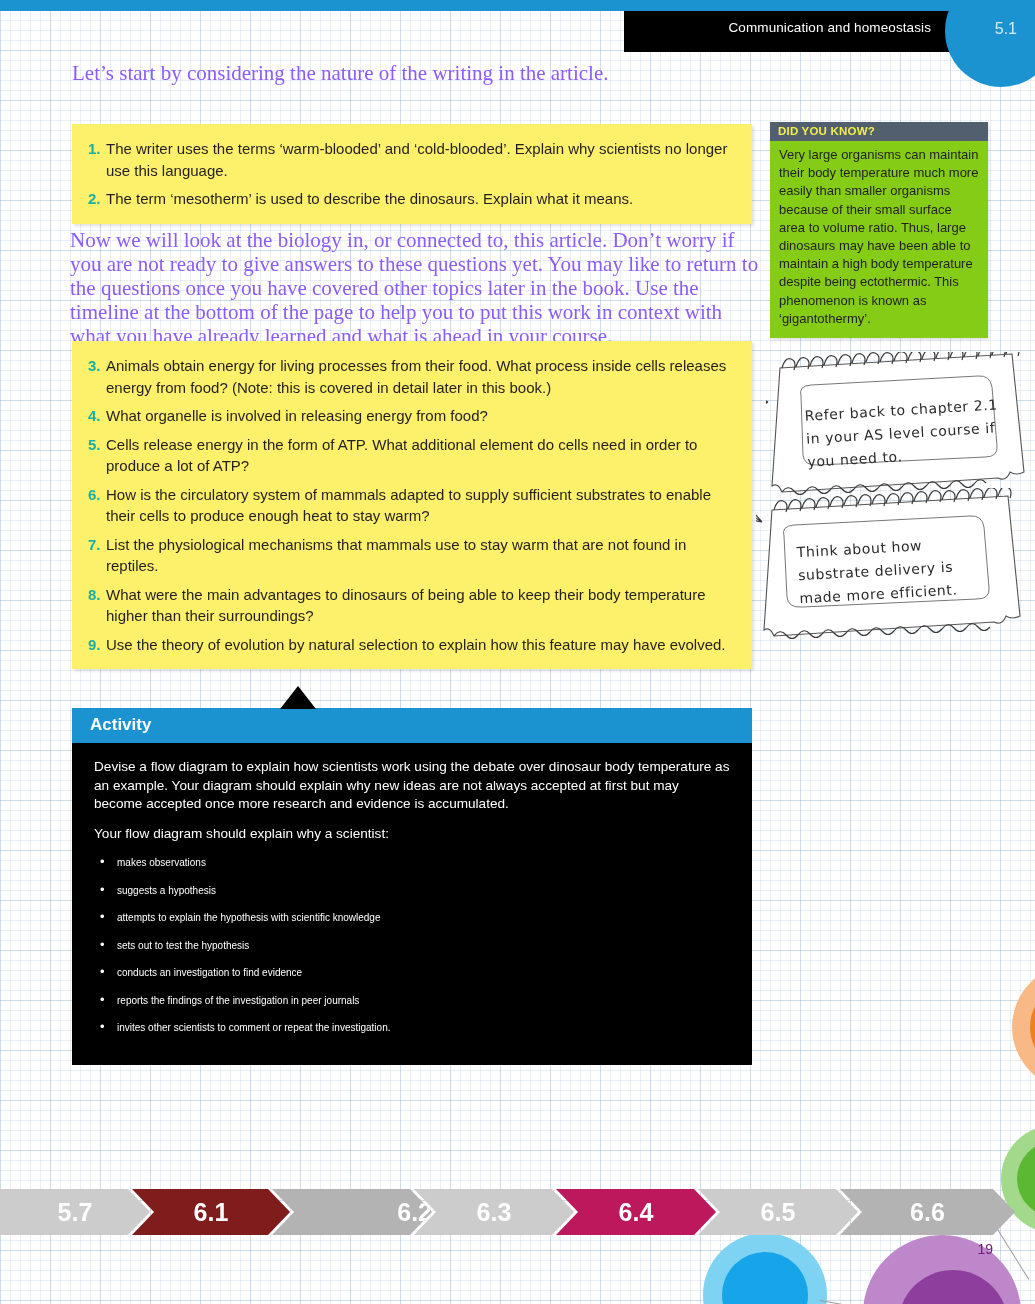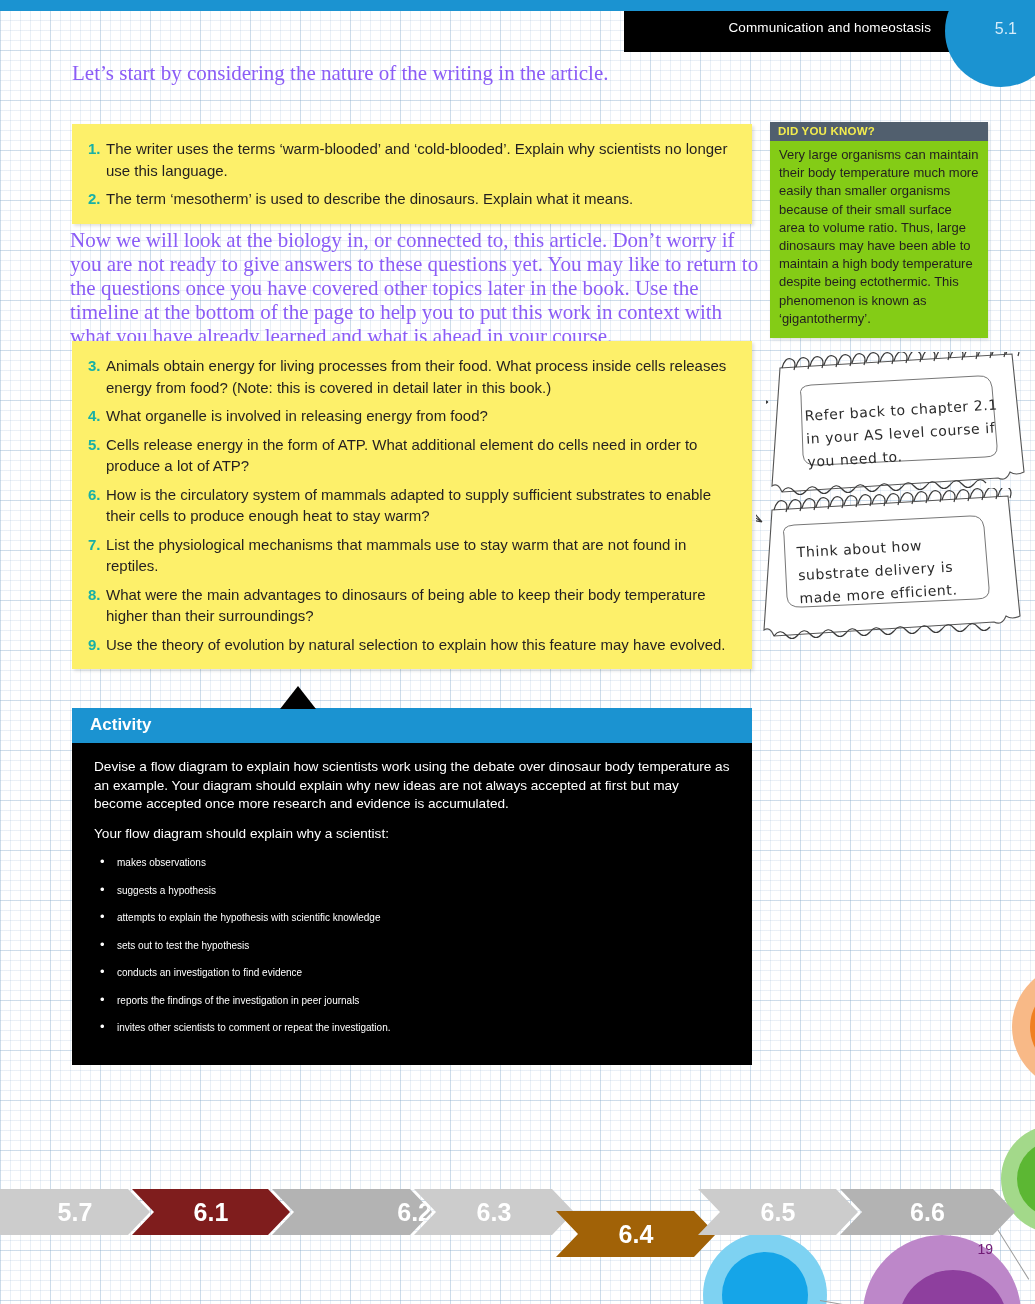--- a/index.html
+++ b/index.html
@@ -411,21 +411,21 @@
   </div>
   <div class="tl-seg tl-clip" style="left:132px; width:158px; background:#7f1d1d;align-items:center;">
     <span>6.1</span>
   </div>
   <div class="tl-seg tl-clip" style="left:272px; width:160px; background:#b3b3b3;justify-content:flex-end;">
     <span>6.2</span>
   </div>
   <div class="tl-seg tl-clip" style="left:414px; width:160px; background:#cccccc;">
     <span>6.3</span>
   </div>
-  <div class="tl-seg tl-clip" style="left:556px; width:160px; background:#a16207;margin-top:22px;">
+  <div class="tl-seg tl-clip" style="left:556px; width:160px; background:#be185d;">
     <span>6.4</span>
   </div>
   <div class="tl-seg tl-clip" style="left:698px; width:160px; background:#cccccc;">
     <span>6.5</span>
   </div>
   <div class="tl-seg tl-clip" style="left:840px; width:175px; background:#b3b3b3;">
     <span>6.6</span>
   </div>
 </div>
 

